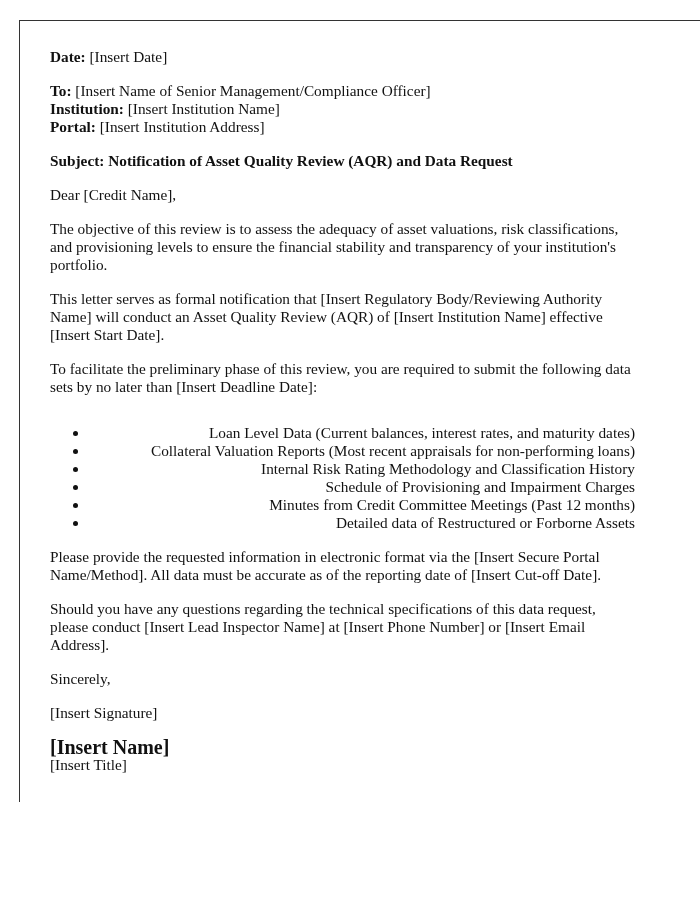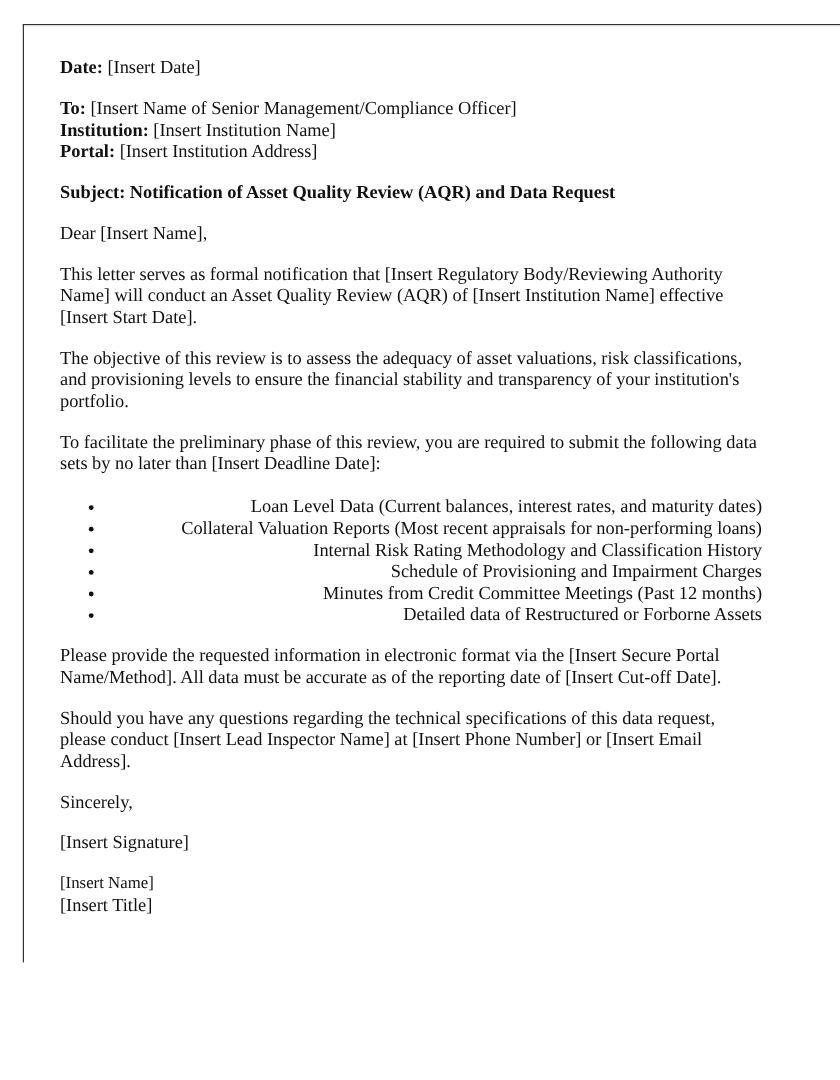--- a/index.html
+++ b/index.html
@@ -5,38 +5,38 @@
   html, body { margin: 0; padding: 0; background: #ffffff; }
   body { width: 700px; height: 900px; position: relative; overflow: hidden;
          font-family: "Liberation Serif", "DejaVu Serif", serif; color: #111; }
   .frame { position: absolute; left: 19px; top: 20px; width: 691px; height: 782px;
            border: 1px solid #333; border-bottom: none; overflow: hidden; box-sizing: border-box; }
   .content { position: absolute; left: 30px; top: 27px; width: 585px; font-size: 15.3px; line-height: 18px; }
   .content p { margin: 0 0 16px 0; }
   .content b { font-weight: bold; }
   ul.reqs { margin: 0 0 16px 0; padding-left: 39px; text-align: right; }
   ul.reqs li { margin: 0; }
-  .name-line { font-size: 14px; font-weight: normal; }
+  .name-line { font-size: 20px; font-weight: bold; }
 </style>
 </head>
 <body>
 
 <div class="frame">
   <div class="content">
     <p><b>Date:</b><span> [Insert Date]</span></p>
     <p>
       <b>To:</b><span> [Insert Name of Senior Management/Compliance Officer]</span><br>
       <b>Institution:</b><span> [Insert Institution Name]</span><br>
       <b>Portal:</b><span> [Insert Institution Address]</span>
     </p>
     <p><b>Subject: Notification of Asset Quality Review (AQR) and Data Request</b></p>
-    <p>Dear [Insert Name],</p>
+    <p>Dear [Credit Name],</p>
+    <p>The objective of this review is to assess the adequacy of asset valuations, risk classifications, and provisioning levels to ensure the financial stability and transparency of your institution's portfolio.</p>
     <p>This letter serves as formal notification that [Insert Regulatory Body/Reviewing Authority Name] will conduct an Asset Quality Review (AQR) of [Insert Institution Name] effective [Insert Start Date].</p>
-    <p>The objective of this review is to assess the adequacy of asset valuations, risk classifications, and provisioning levels to ensure the financial stability and transparency of your institution's portfolio.</p>
-    <p style="margin-bottom:18px">To facilitate the preliminary phase of this review, you are required to submit the following data sets by no later than [Insert Deadline Date]:</p>
+    <p style="margin-bottom:28px">To facilitate the preliminary phase of this review, you are required to submit the following data sets by no later than [Insert Deadline Date]:</p>
     <ul class="reqs">
       <li>Loan Level Data (Current balances, interest rates, and maturity dates)</li>
       <li>Collateral Valuation Reports (Most recent appraisals for non-performing loans)</li>
       <li>Internal Risk Rating Methodology and Classification History</li>
       <li>Schedule of Provisioning and Impairment Charges</li>
       <li>Minutes from Credit Committee Meetings (Past 12 months)</li>
       <li>Detailed data of Restructured or Forborne Assets</li>
     </ul>
     <p>Please provide the requested information in electronic format via the [Insert Secure Portal Name/Method]. All data must be accurate as of the reporting date of [Insert Cut-off Date].</p>
     <p>Should you have any questions regarding the technical specifications of this data request, please conduct [Insert Lead Inspector Name] at [Insert Phone Number] or [Insert Email Address].</p>

